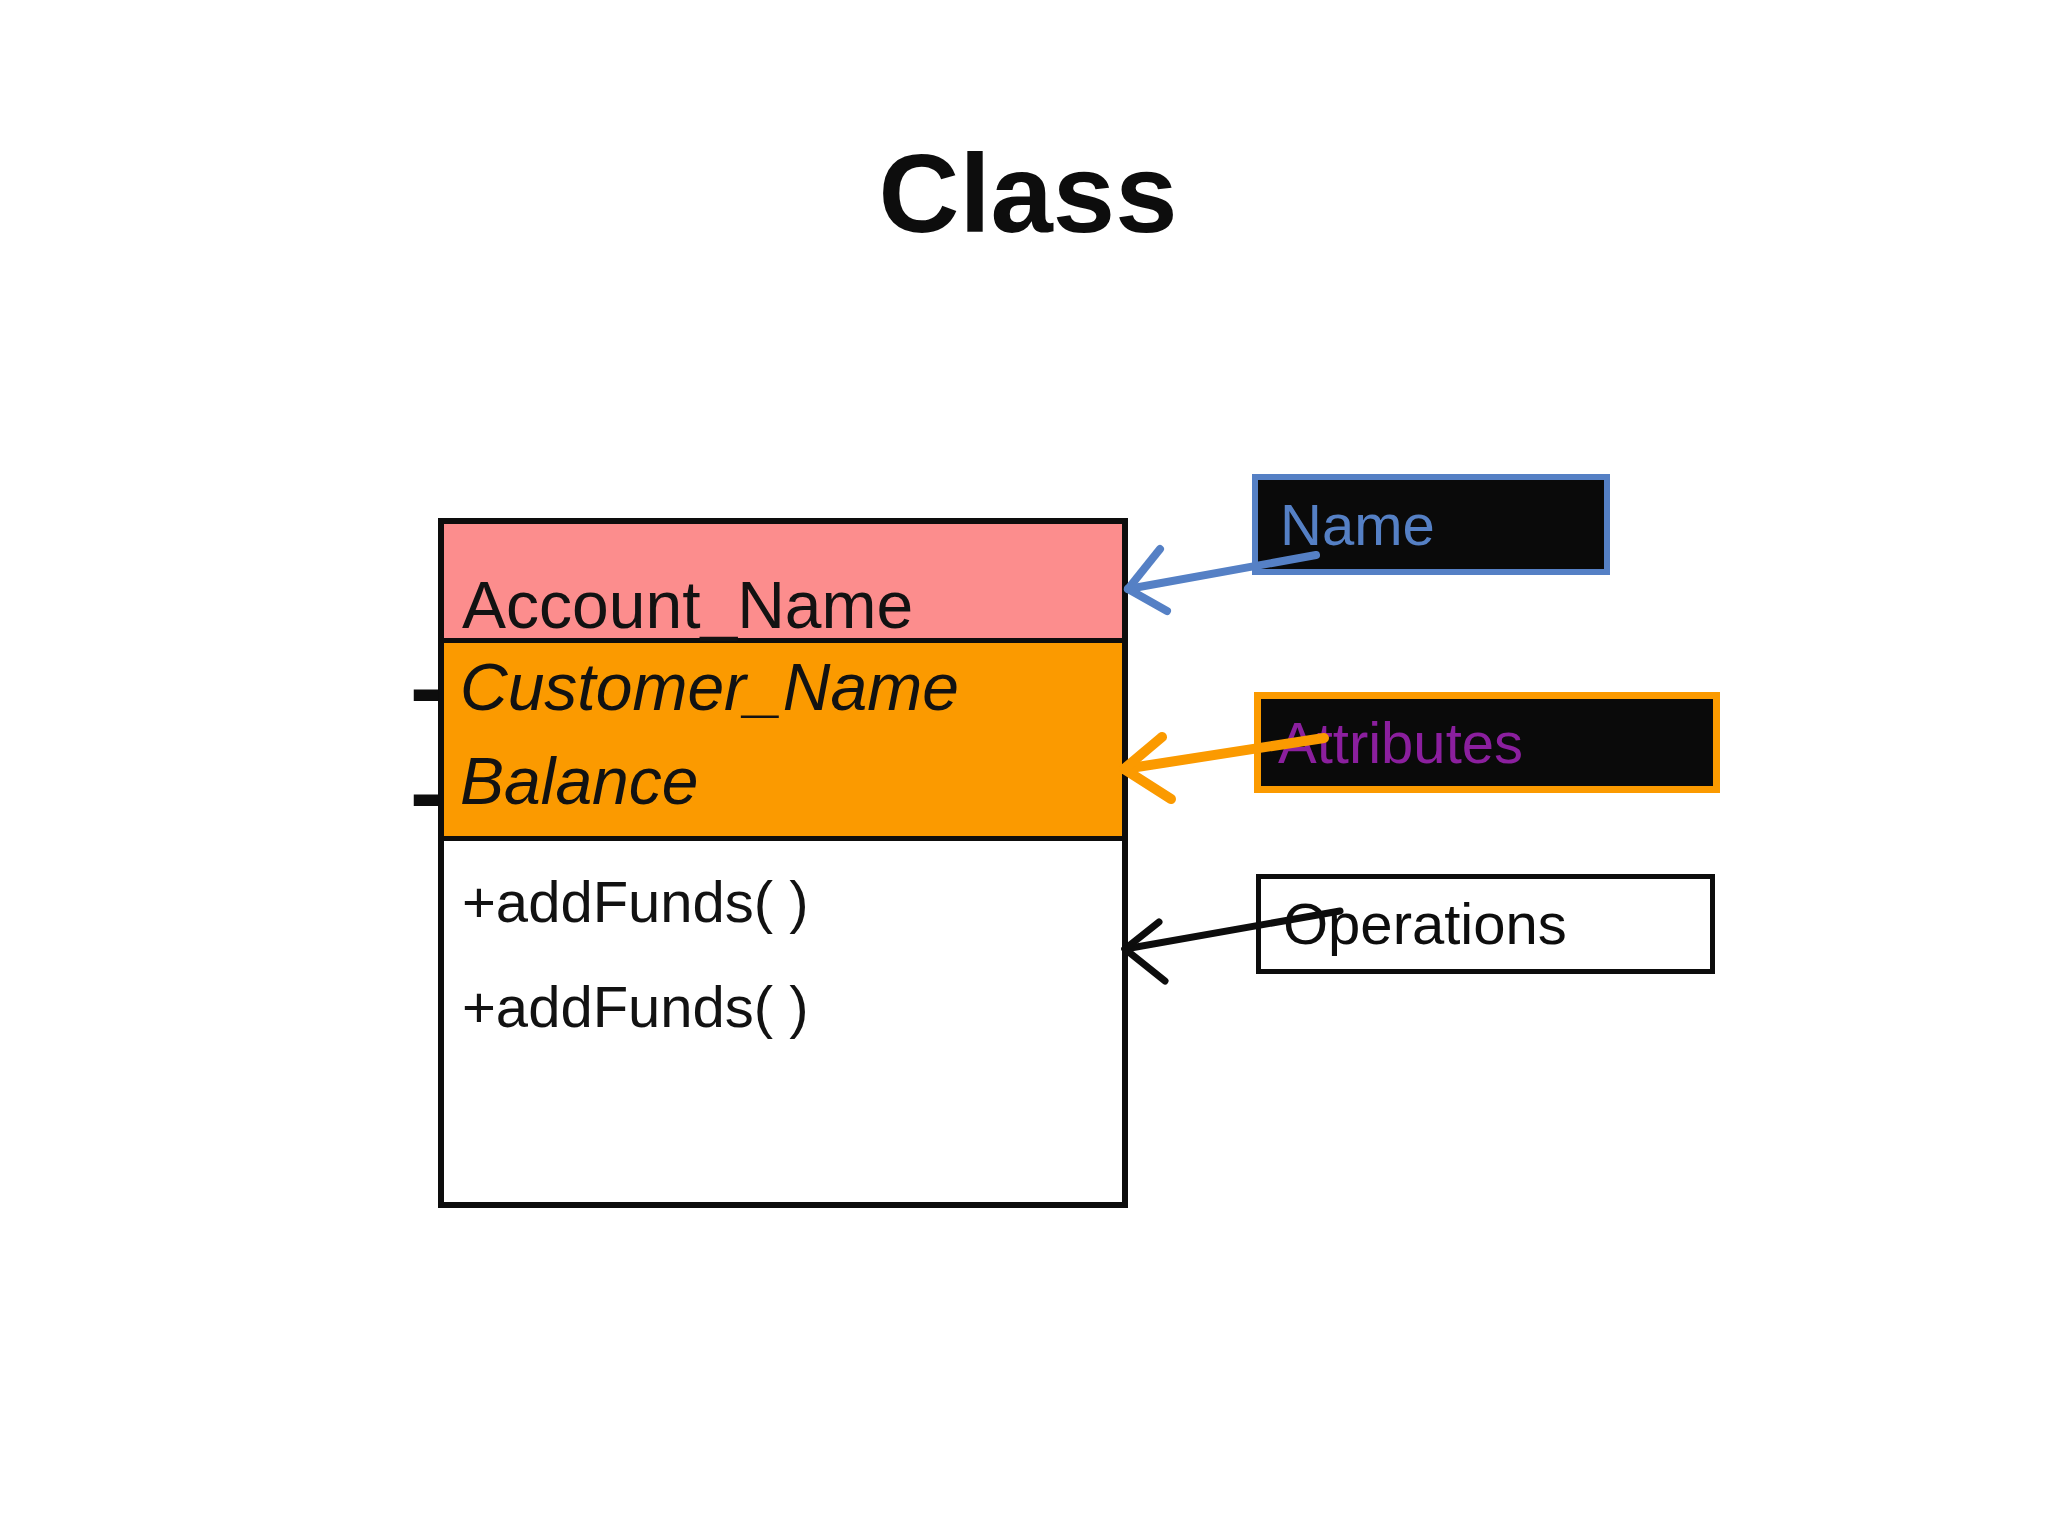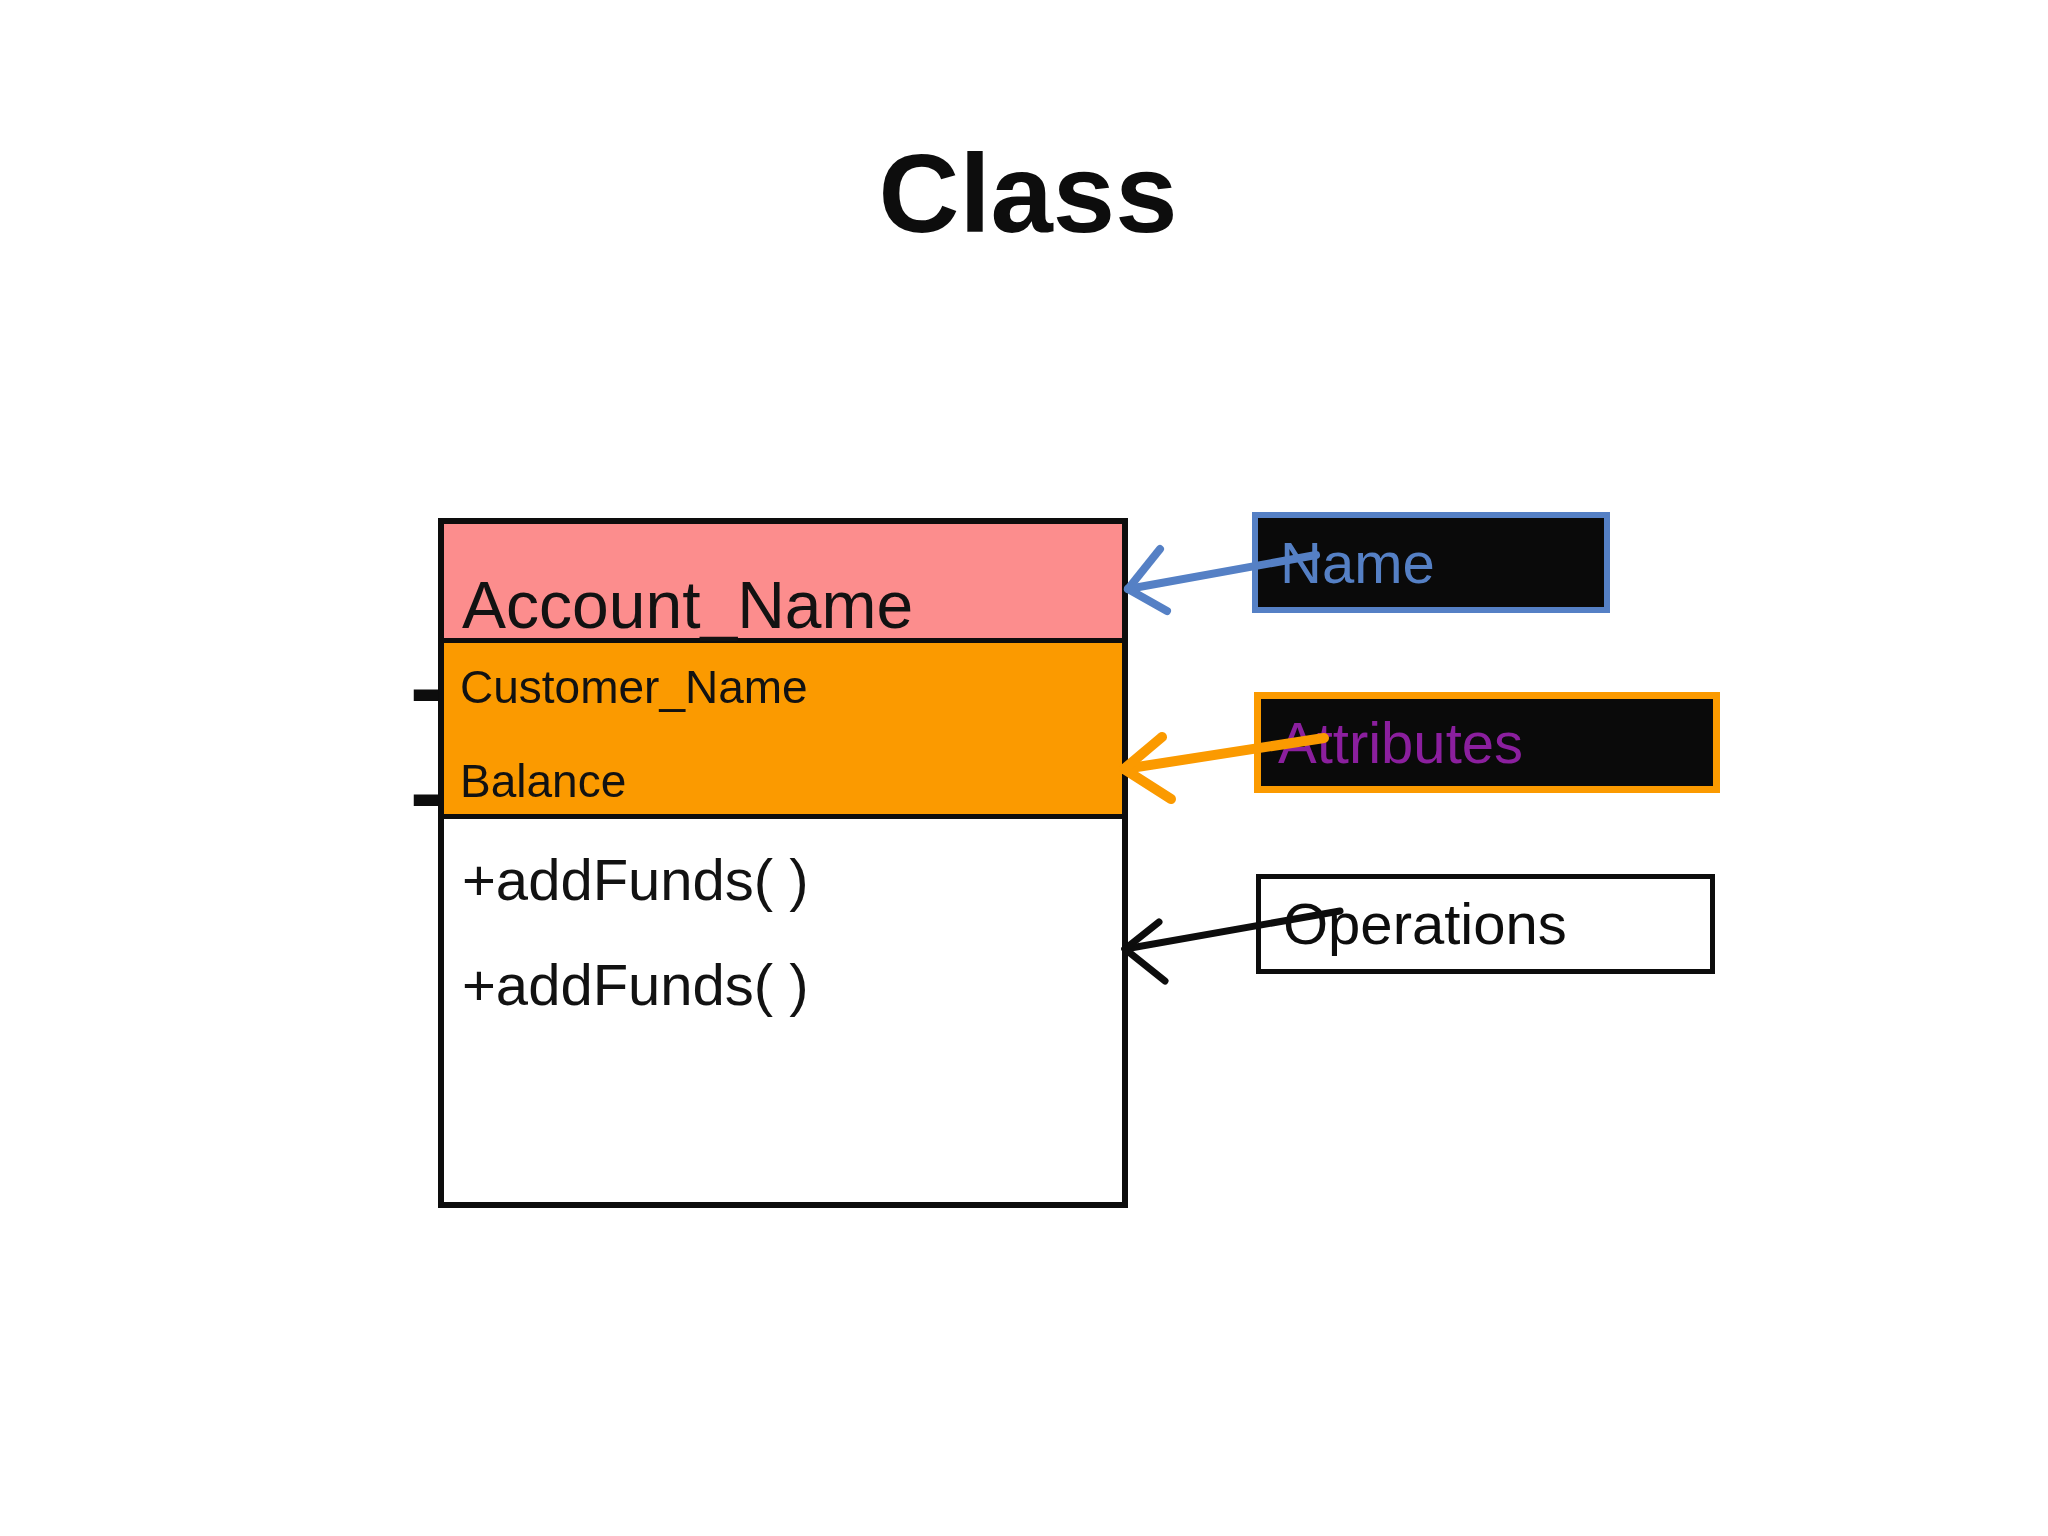--- a/index.html
+++ b/index.html
@@ -25,22 +25,22 @@
     box-sizing:border-box;border:6px solid var(--ink);background:var(--paper);
     display:flex;flex-direction:column;justify-content:flex-end;
   }
   .compartment{box-sizing:border-box;overflow:visible;}
   .comp-name{
     height:119px;background:var(--pink-header);border-bottom:5px solid var(--ink);
     display:flex;align-items:flex-end;padding-left:18px;
     font-size:66px;line-height:1;color:#121212;
   }
   .comp-attrs{
-    height:176px;background:var(--orange-accent);border-bottom:5px solid var(--ink);
-    padding-left:16px;font-size:46px;color:#121212;
+    height:198px;background:var(--orange-accent);border-bottom:5px solid var(--ink);
+    padding-left:16px;font-size:66px;color:#121212;font-style:italic;
   }
   .comp-attrs .line{line-height:100px;margin-top:-6px;}
   .comp-ops{
     flex:1;background:var(--paper);padding:8px 0 0 18px;
     font-size:58px;color:#121212;
   }
   .comp-ops .line{line-height:105px;}
   
   .vis-dash{
     position:absolute;width:44px;height:50px;left:404px;
@@ -48,21 +48,21 @@
     font-size:96px;font-weight:700;color:var(--ink);
   }
   .vis-dash.d1{top:662px;}
   .vis-dash.d2{top:767px;}
   
   .callout{
     position:absolute;box-sizing:border-box;display:flex;align-items:center;
     font-size:58px;line-height:1;
   }
   .callout-name{
-    left:1252px;top:512px;width:358px;height:101px;
+    left:1252px;top:474px;width:358px;height:101px;
     background:#0A0A0A;border:6px solid var(--blue-accent);
     color:var(--blue-accent);padding-left:22px;
   }
   .callout-attributes{
     left:1254px;top:692px;width:466px;height:101px;
     background:#0A0A0A;border:7px solid var(--orange-accent);
     color:var(--purple-text);padding-left:17px;
   }
   .callout-operations{
     left:1256px;top:874px;width:459px;height:100px;

